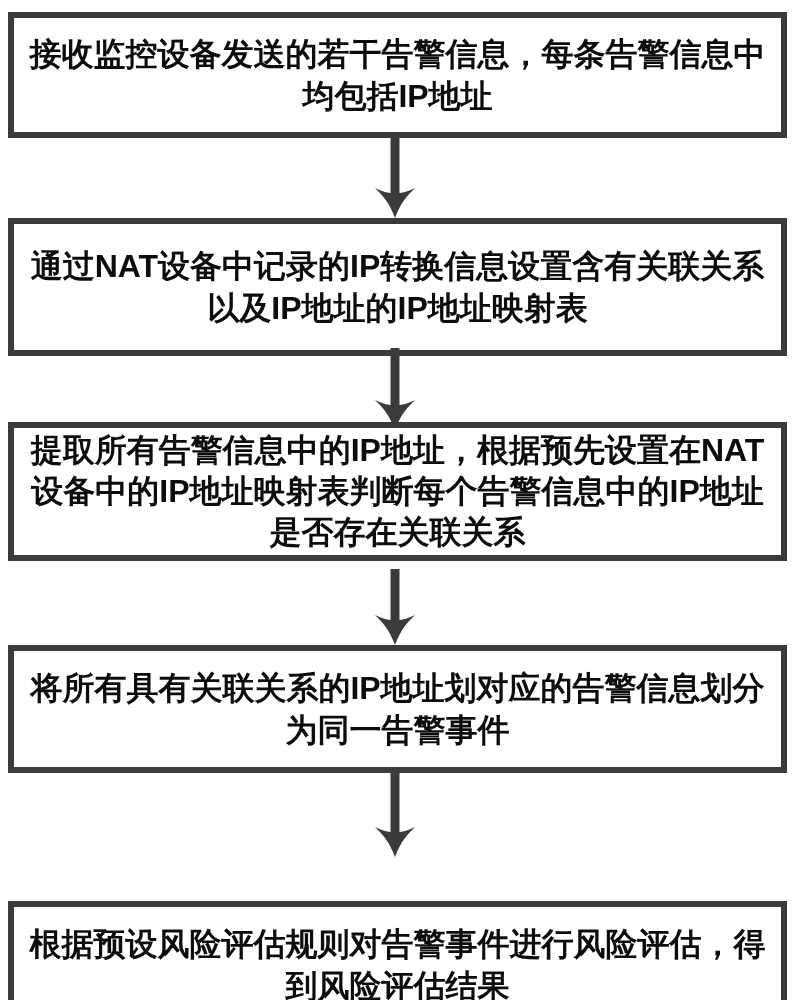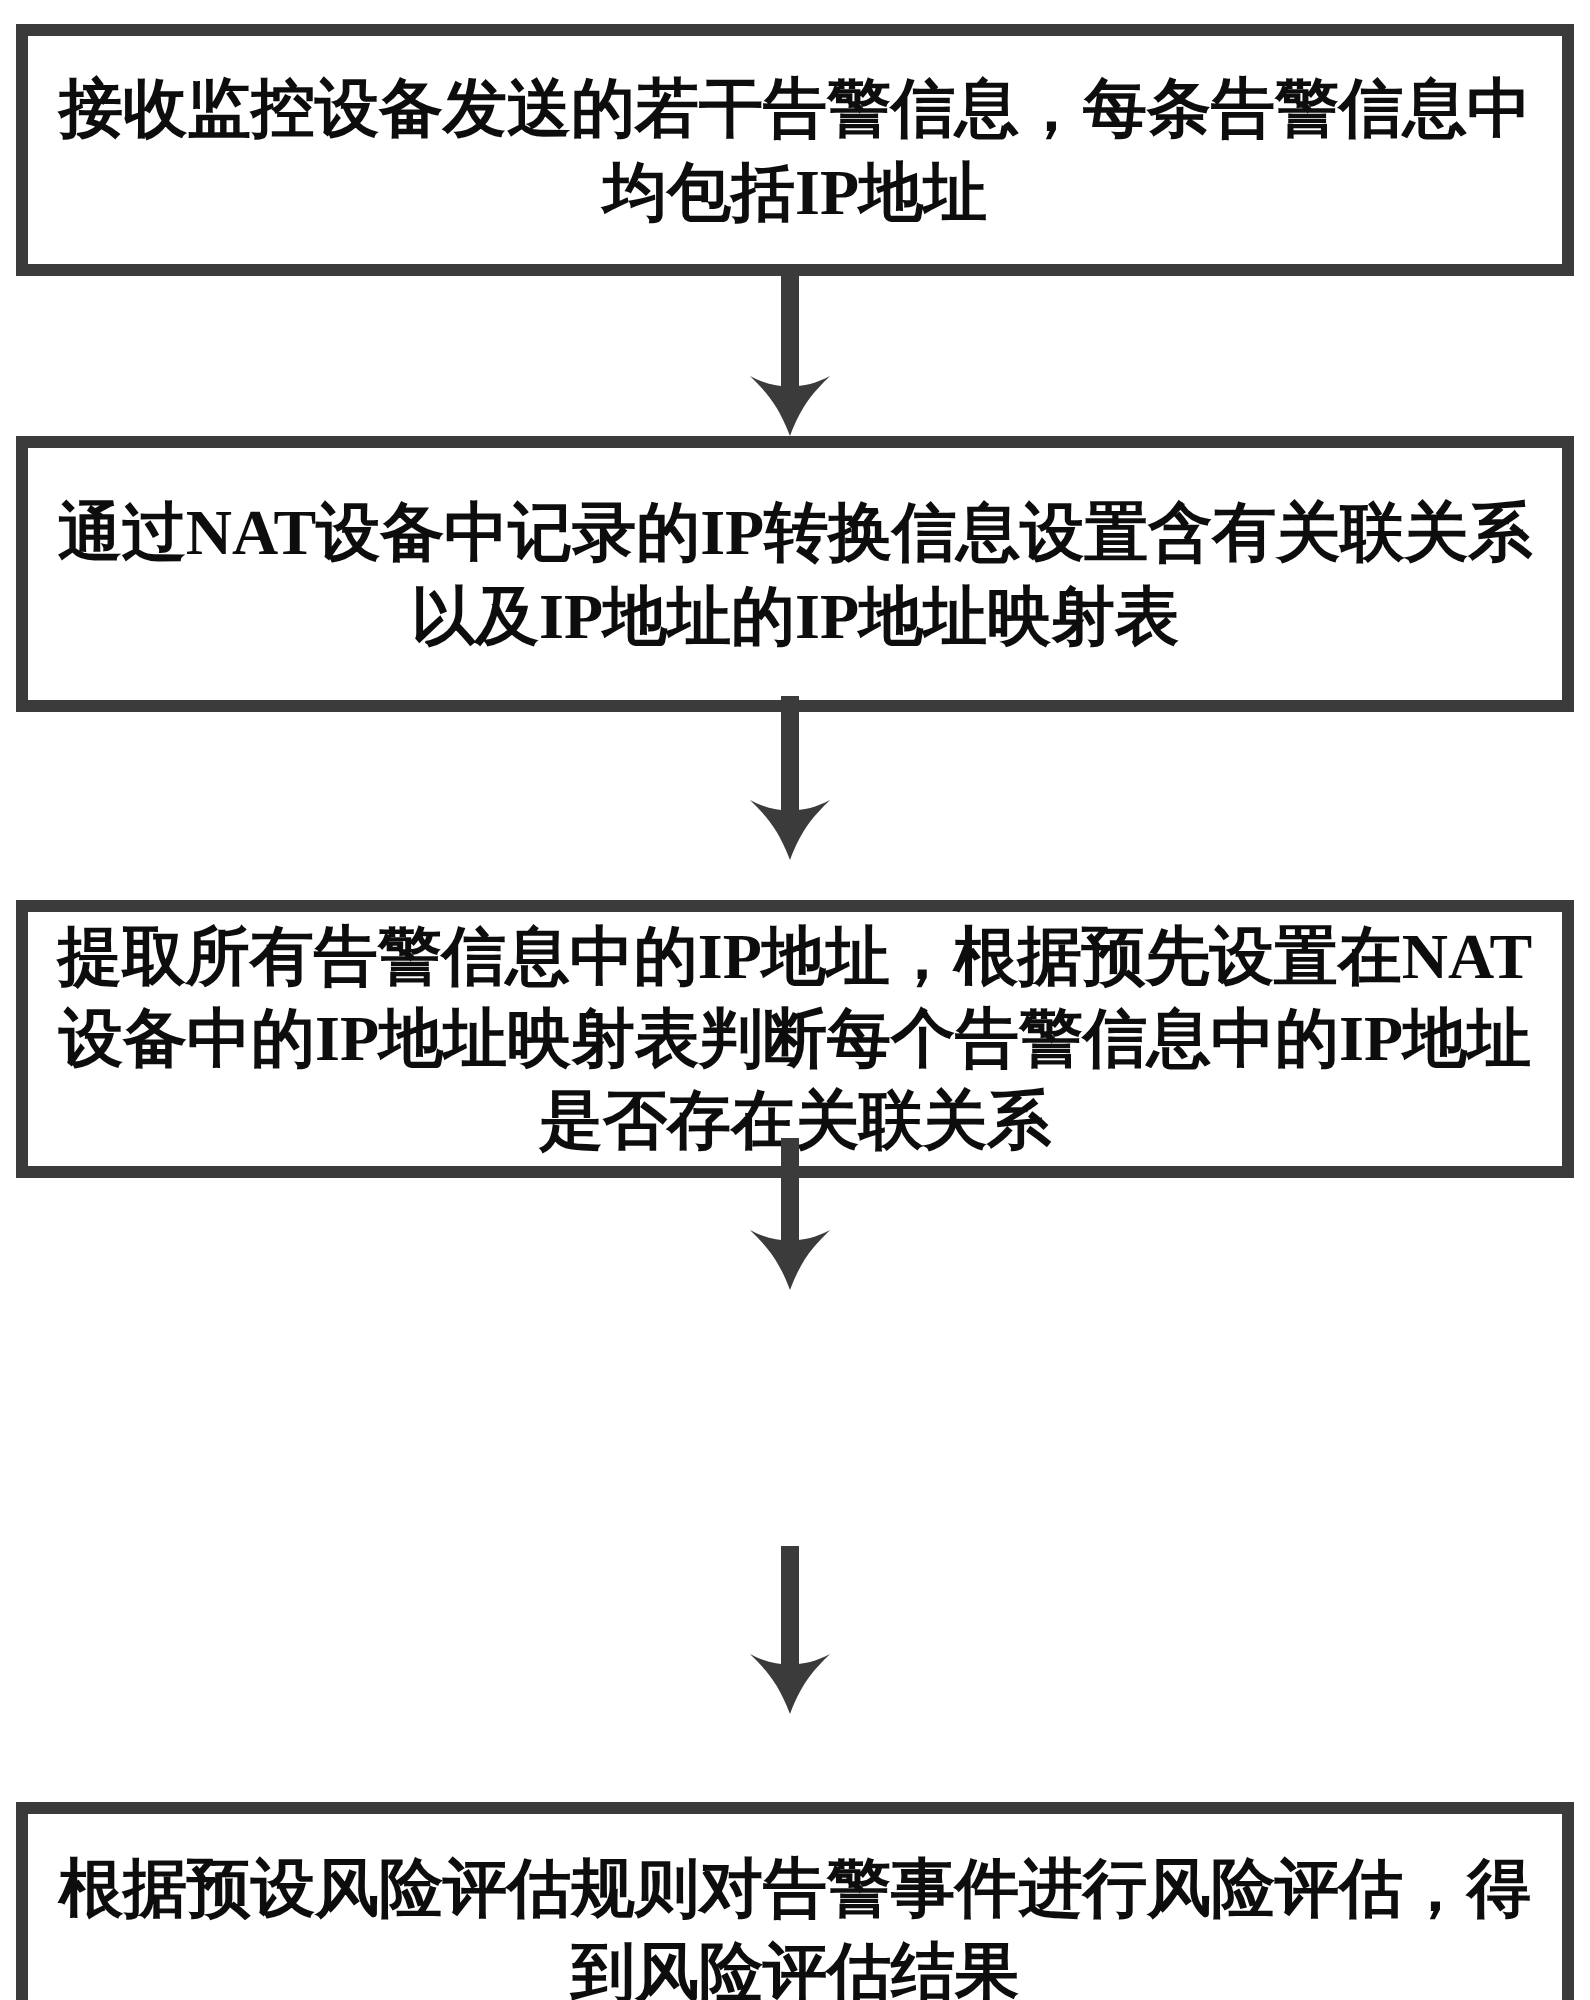--- a/index.html
+++ b/index.html
@@ -10,42 +10,42 @@
   }
   * { margin: 0; padding: 0; box-sizing: border-box; }
   html, body {
     background: var(--background);
   }
   .flowchart {
     position: relative;
     width: 795px;
     height: 1000px;
     background: var(--background);
-    font-family: Liberation Serif, serif;
+    font-family: Liberation Sans, sans-serif;
     overflow: hidden;
   }
   .step-box {
     position: absolute;
     left: 8px;
     width: 779px;
     border: 6px solid var(--border);
     background: var(--background);
     display: flex;
     align-items: center;
     justify-content: center;
     text-align: center;
     padding: 4px 10px;
     color: var(--text);
     font-size: 32px;
     font-weight: bold;
     line-height: 1.32;
   }
   .box-1 { top: 12px;  height: 126px; }
   .box-2 { top: 218px; height: 138px; }
-  .box-3 { top: 450px; height: 139px; line-height: 1.28; }
+  .box-3 { top: 422px; height: 139px; line-height: 1.28; }
   .box-4 { top: 645px; height: 128px; }
   .box-5 { top: 901px; height: 128px; }
   .arrow {
     position: absolute;
     left: 373px;
     width: 44px;
     display: block;
     color: var(--arrow);
   }
   .arrow-1 { top: 138px; height: 80px; }
@@ -86,20 +86,23 @@
     <span>提取所有告警信息中的IP地址，根据预先设置在NAT设备中的IP地址映射表判断每个告警信息中的IP地址是否存在关联关系</span>
   </div>
 
   <div class="arrow arrow-3">
     <svg viewBox="0 0 44 76" xmlns="http://www.w3.org/2000/svg" aria-hidden="true">
       <rect class="shape" x="17.5" y="0" width="9" height="52"></rect>
       <path class="shape" d="M2,46 C10,54 16,60 22,76 C28,60 34,54 42,46 C29,53 15,53 2,46 Z"></path>
     </svg>
   </div>
 
+  <div class="step-box box-4">
+    <span>将所有具有关联关系的IP地址划对应的告警信息划分为同一告警事件</span>
+  </div>
 
   <div class="arrow arrow-4">
     <svg viewBox="0 0 44 84" xmlns="http://www.w3.org/2000/svg" aria-hidden="true">
       <rect class="shape" x="17.5" y="0" width="9" height="60"></rect>
       <path class="shape" d="M2,54 C10,62 16,68 22,84 C28,68 34,62 42,54 C29,61 15,61 2,54 Z"></path>
     </svg>
   </div>
 
   <div class="step-box box-5">
     <span>根据预设风险评估规则对告警事件进行风险评估，得到风险评估结果</span>

